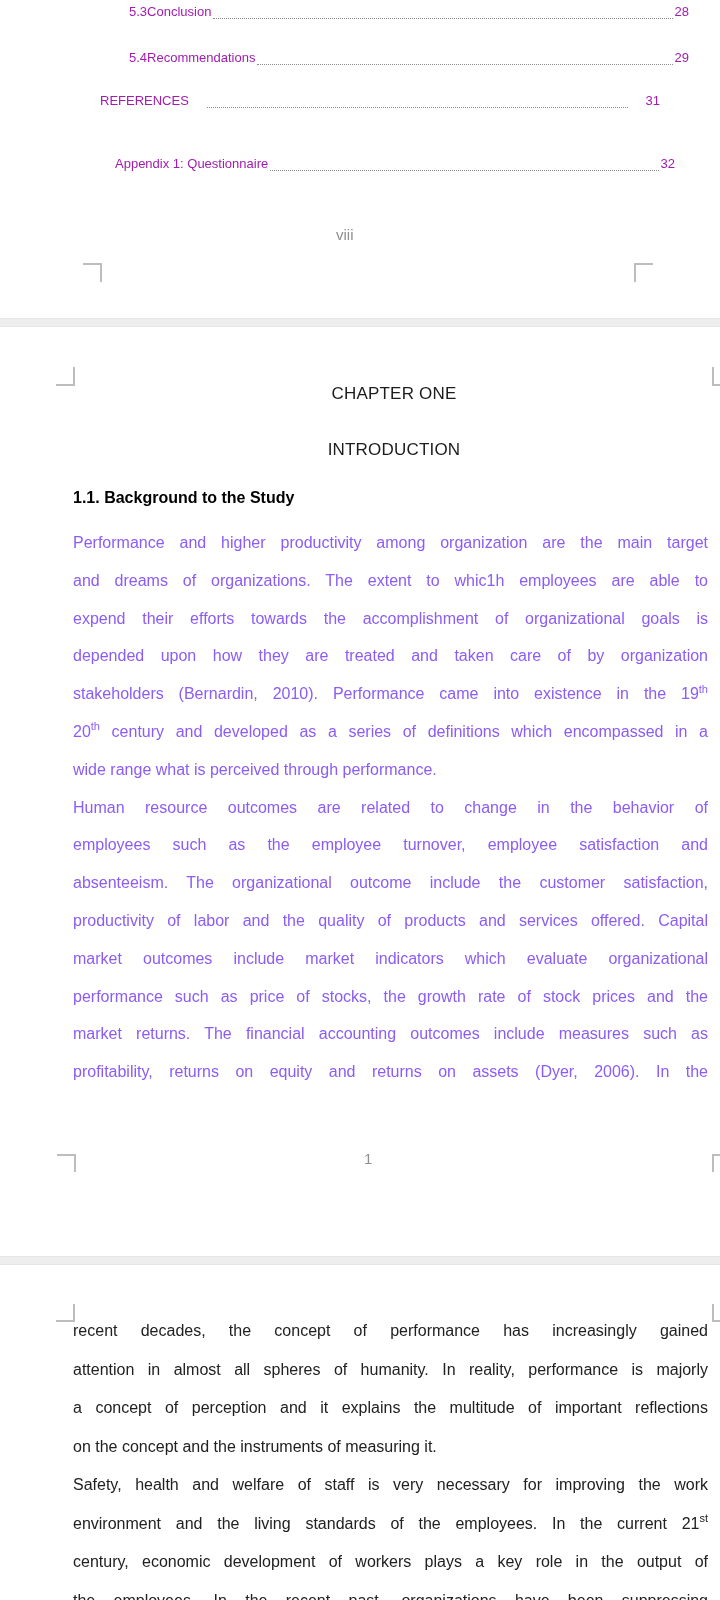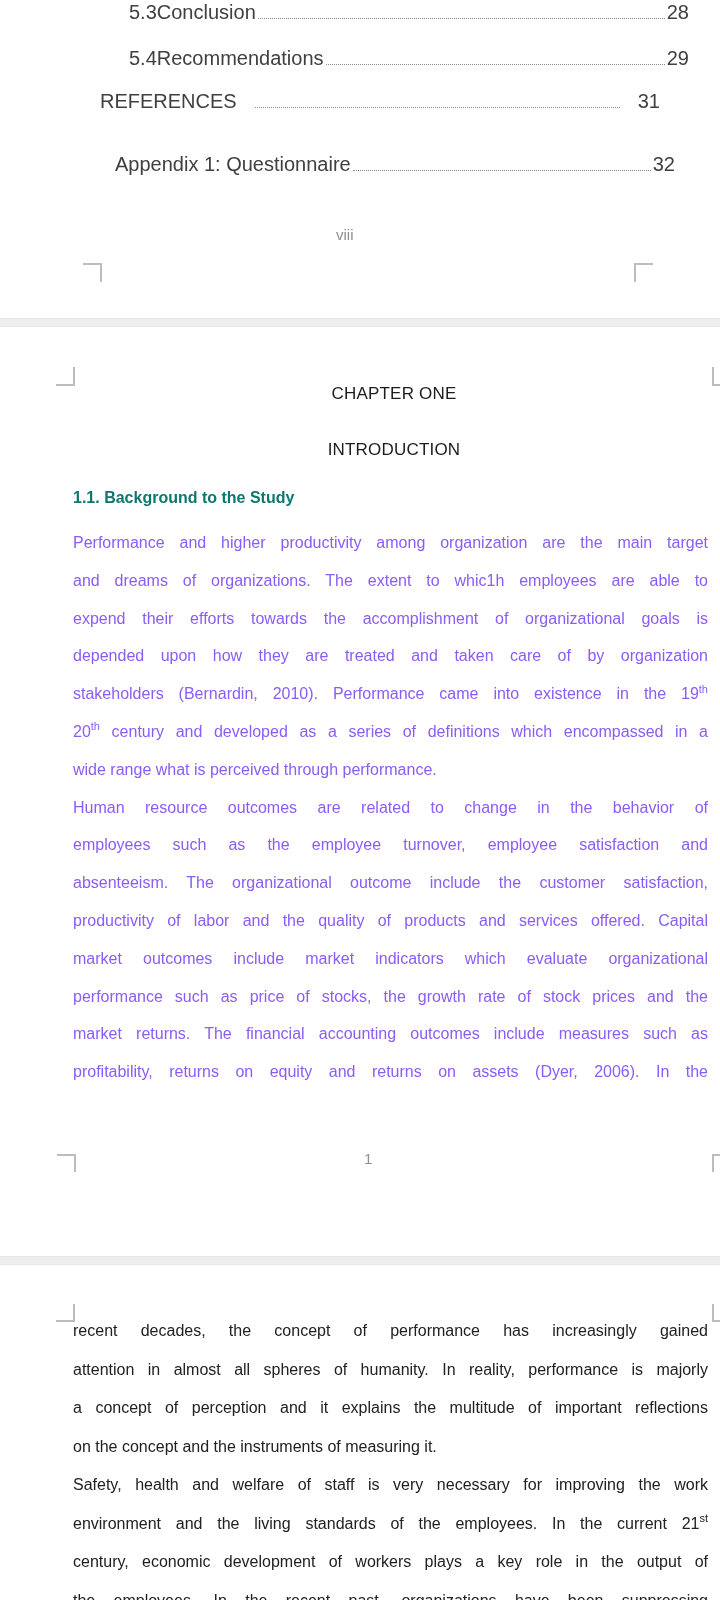--- a/index.html
+++ b/index.html
@@ -4,39 +4,39 @@
 <style>
   html,body{margin:0;padding:0;background:#fff;}
   #screen{
     position:relative;width:720px;height:1600px;overflow:hidden;
     background:#ffffff;
     font-family:"Liberation Sans","DejaVu Sans",sans-serif;
     color:#212121;
   }
   
   .toc{position:absolute;left:100px;top:0;width:560px;}
-  .toc-row{position:absolute;left:0;width:100%;display:flex;align-items:flex-end;line-height:24px;font-size:20px;color:#404040;}
+  .toc-row{position:absolute;left:0;width:100%;display:flex;align-items:flex-end;line-height:24px;font-size:13px;color:#a21caf;}
   .toc-row .lbl{white-space:nowrap;}
   .toc-row .leader{flex:1;min-width:18px;border-bottom:1.6px dotted #8c8c8c;align-self:flex-end;margin:0 2px 5px 2px;height:0;}
   .toc-row .pg{white-space:nowrap;}
   .indent-a{padding-left:29px;}
   .indent-b{padding-left:0;}
   .indent-c{padding-left:15px;margin-top:20px;}
   .pgnum{position:absolute;font-size:15px;color:#8f8f8f;text-align:left;width:60px;}
   
   .mark{position:absolute;width:17px;height:17px;border:0 solid #bdbdbd;}
   .m-tr-open{border-top-width:2px;border-right-width:2px;}  
   .m-tl-open{border-top-width:2px;border-left-width:2px;}   
   .m-br-open{border-bottom-width:2px;border-right-width:2px;} 
   .m-bl-open{border-bottom-width:2px;border-left-width:2px;}  
   
   .sep{position:absolute;left:0;width:720px;height:9px;background:#eeeeee;border-top:1px solid #e6e6e6;border-bottom:1px solid #e6e6e6;box-sizing:border-box;}
   
   .h-center{position:absolute;left:73px;width:642px;text-align:center;font-weight:normal;font-size:17px;letter-spacing:.2px;color:#1c1c1c;}
-  .h-section{position:absolute;left:73px;width:642px;text-align:left;font-weight:bold;font-size:16px;color:#0f766e;}
+  .h-section{position:absolute;left:73px;width:642px;text-align:left;font-weight:bold;font-size:16px;color:#000000;}
   .bodyblock{position:absolute;left:73px;width:635px;}
   .bline{height:37.8px;line-height:37.8px;font-size:16px;color:#8b5cf6;overflow:visible;white-space:nowrap;}
   .bline2{height:38.5px;line-height:38.5px;font-size:16px;color:#212121;overflow:visible;white-space:nowrap;}
   .j{text-align:justify;text-align-last:justify;}
   .l{text-align:left;text-align-last:left;}
   .bline sup,.bline2 sup{font-size:11px;line-height:0;position:relative;top:-6.5px;vertical-align:baseline;}
 </style>
 </head>
 <body>
 

